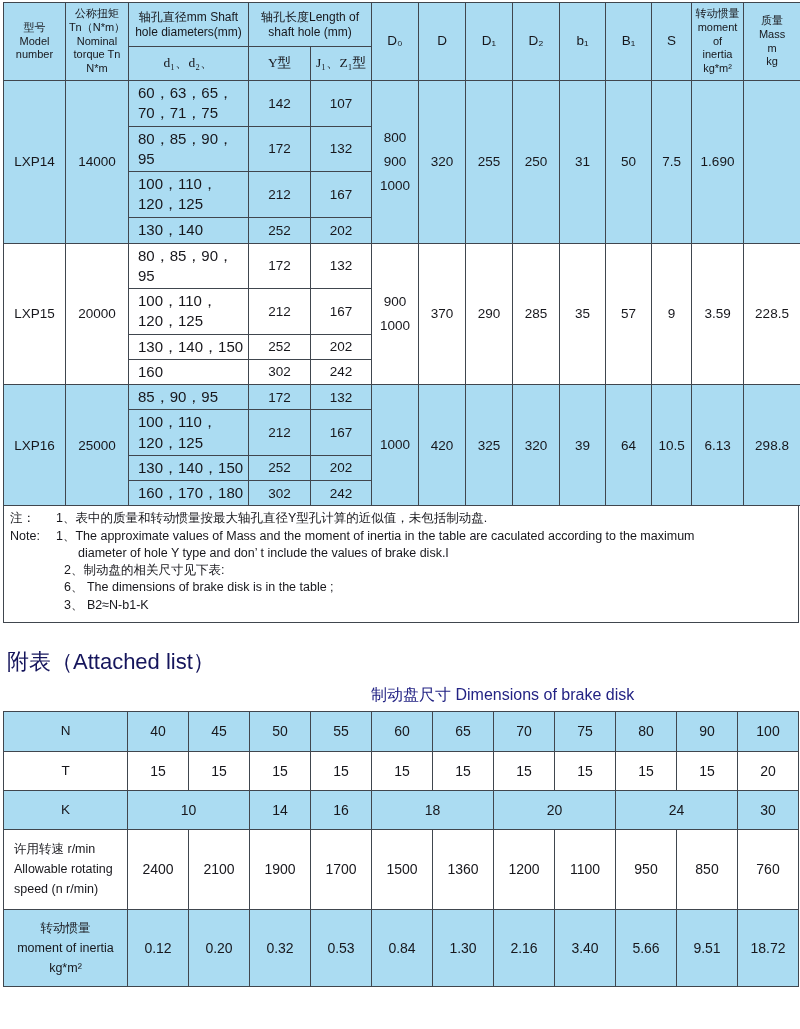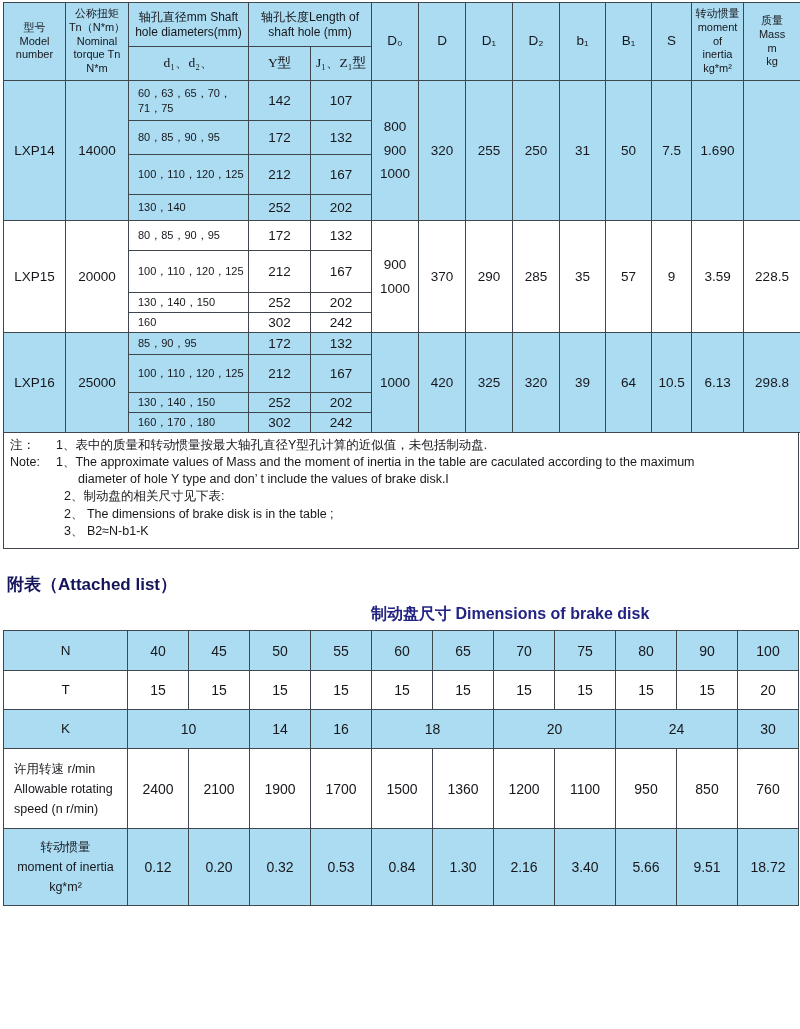--- a/index.html
+++ b/index.html
@@ -14,32 +14,32 @@
     font-weight:normal;overflow:hidden;
   }
   .blue td,.blue th,th.blue,td.blue{background:#abdcf2;}
   .pre{white-space:pre-line;}
   
   .mt th{font-size:11px;line-height:1.25;}
   .mt .hd-big{font-size:12px;margin-top:16px;}
   .mt .hd-sym{font-size:13.5px;}
   .mt .sub-hd{font-size:13.5px;font-family:Liberation Serif, serif;}
   .mt td.val{font-size:13.5px;}
-  .mt td.dlist{text-align:left;padding:2px 4px 2px 9px;font-size:11px;line-height:1.35;}
+  .mt td.dlist{text-align:left;padding:2px 4px 2px 9px;font-size:15px;line-height:1.35;}
   .mt td.d0{font-size:13.5px;line-height:1.75;}
   
   .notes{
     width:783px;border:1px solid #40464e;border-top:none;margin-left:0;
     padding:4px 5px 8px 6px;font-size:12.5px;line-height:1.38;background:#fff;
   }
   .note-row{display:flex;align-items:baseline;}
   .note-label{flex:none;width:46px;}
   
-  .attached-title{margin:24px 0 0 4px;font-size:17px;font-weight:bold;color:#15155c;}
-  .brake-title{margin:8px 0 5px 368px;font-size:16px;font-weight:bold;color:#232384;white-space:nowrap;}
+  .attached-title{margin:24px 0 0 4px;font-size:22px;font-weight:normal;color:#15155c;}
+  .brake-title{margin:8px 0 5px 368px;font-size:16px;font-weight:normal;color:#232384;white-space:nowrap;}
   
   .bt td{font-size:14px;}
   .bt td.lbl{font-size:12.5px;line-height:1.6;}
   .bt td.lbl-left{text-align:left;padding-left:10px;}
   .bt td.lbl-sym{font-size:13.5px;}
 </style>
 </head>
 <body>
 
 <div class="wrap">
@@ -210,21 +210,21 @@
       <div class="note-row">
         <span class="note-label"></span>
         <span style="padding-left: 22px;">diameter of hole Y type and don’ t include the values of brake disk.I</span>
       </div>
       <div class="note-row">
         <span class="note-label"></span>
         <span style="padding-left: 8px;">2、制动盘的相关尺寸见下表:</span>
       </div>
       <div class="note-row">
         <span class="note-label"></span>
-        <span style="padding-left: 8px;">2、 The dimensions of brake disk is in the table ;</span>
+        <span style="padding-left: 8px;">6、 The dimensions of brake disk is in the table ;</span>
       </div>
       <div class="note-row">
         <span class="note-label"></span>
         <span style="padding-left: 8px;">3、 B2≈N-b1-K</span>
       </div>
     </div>
 
   <div class="attached-title">附表（Attached list）</div>
   <div class="brake-title">制动盘尺寸 Dimensions of brake disk</div>
 

